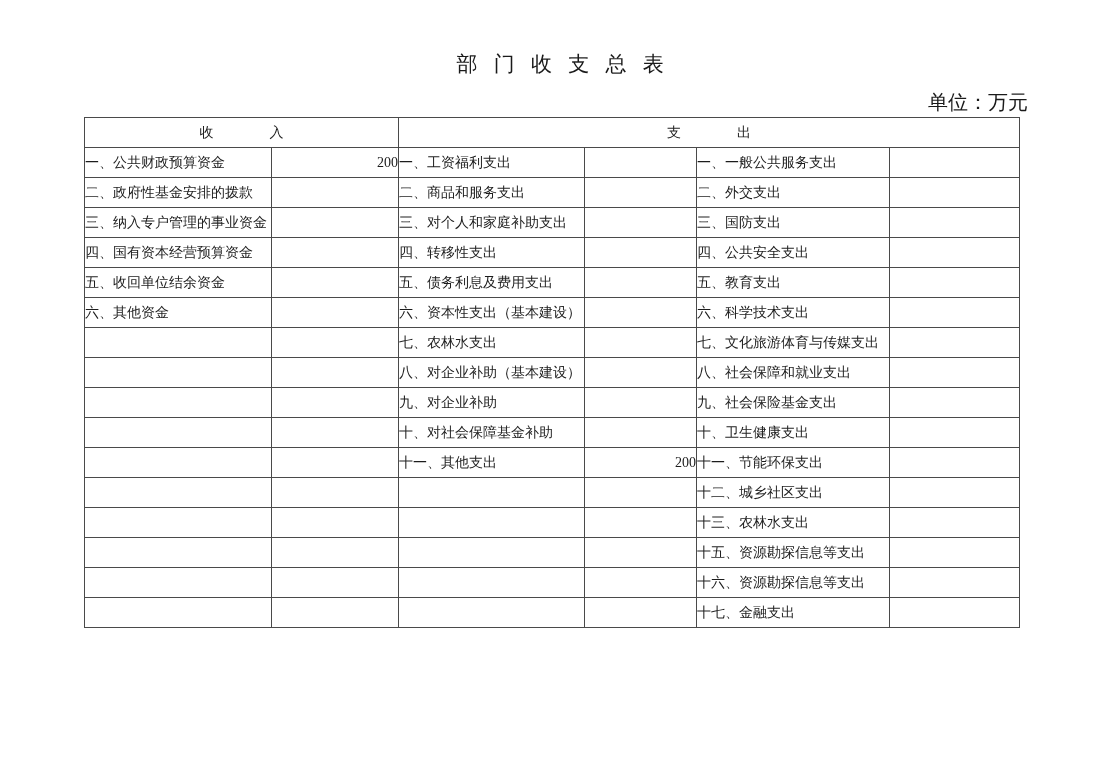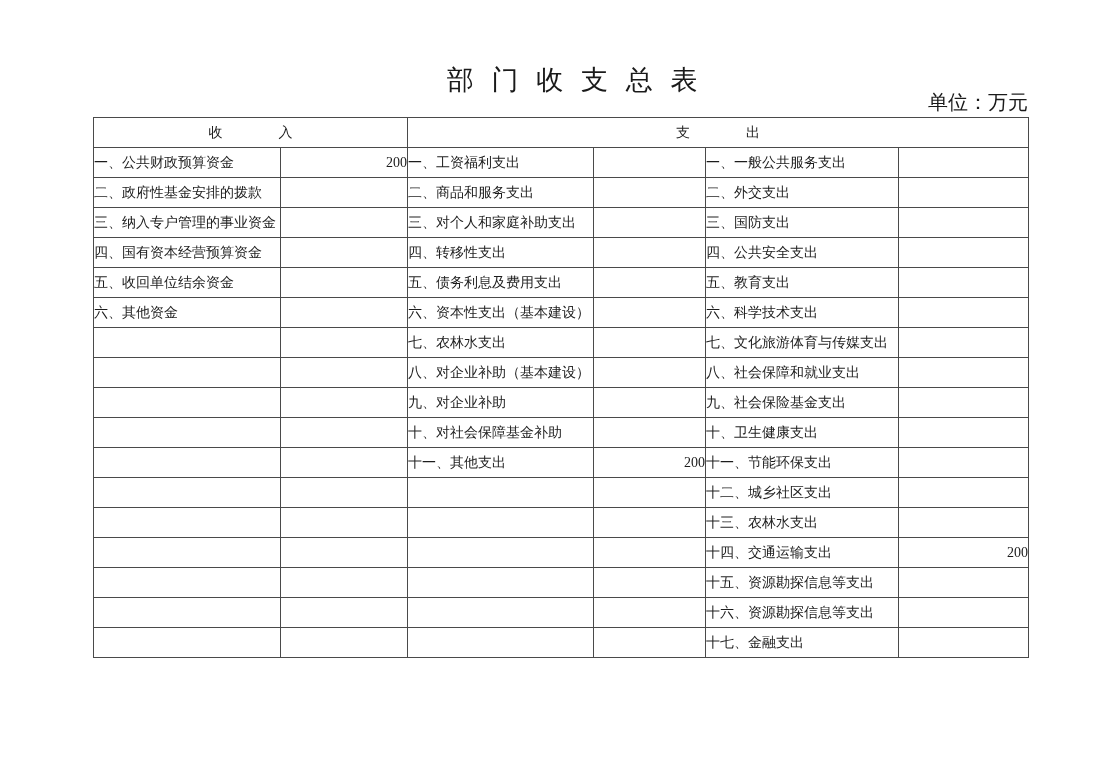--- a/index.html
+++ b/index.html
@@ -13,41 +13,41 @@
     width: 1100px;
     height: 777px;
     background: #ffffff;
     overflow: hidden;
   }
   .title {
     position: absolute;
     top: 50px;
     left: 93px;
     width: 935px;
-    margin: 12px;
+    margin: 0;
     text-align: center;
-    font-size: 27px;
+    font-size: 21px;
     font-weight: normal;
     color: #1a1a1a;
     white-space: pre;
     word-spacing: 9px;
     letter-spacing: 1px;
   }
   .unit-note {
     position: absolute;
     top: 89px;
     right: 72px;
     font-size: 20px;
     color: #1a1a1a;
     white-space: pre;
   }
   table.budget {
     position: absolute;
     top: 117px;
-    left: 93px;
+    left: 84px;
     width: 935px;
     border-collapse: collapse;
     table-layout: fixed;
   }
   table.budget th,
   table.budget td {
     border: 1px solid #4a4a4a;
     height: 30px;
     box-sizing: border-box;
     padding: 0;
@@ -197,28 +197,20 @@
           <td class="label"></td>
           <td class="value"></td>
           <td class="label">十三、农林水支出</td>
           <td class="value"></td>
         </tr>
         <tr>
           <td class="label"></td>
           <td class="value"></td>
           <td class="label"></td>
           <td class="value"></td>
-          <td class="label">十四、交通运输支出</td>
-          <td class="value">200</td>
-        </tr>
-        <tr>
-          <td class="label"></td>
-          <td class="value"></td>
-          <td class="label"></td>
-          <td class="value"></td>
           <td class="label">十五、资源勘探信息等支出</td>
           <td class="value"></td>
         </tr>
         <tr>
           <td class="label"></td>
           <td class="value"></td>
           <td class="label"></td>
           <td class="value"></td>
           <td class="label">十六、资源勘探信息等支出</td>
           <td class="value"></td>

